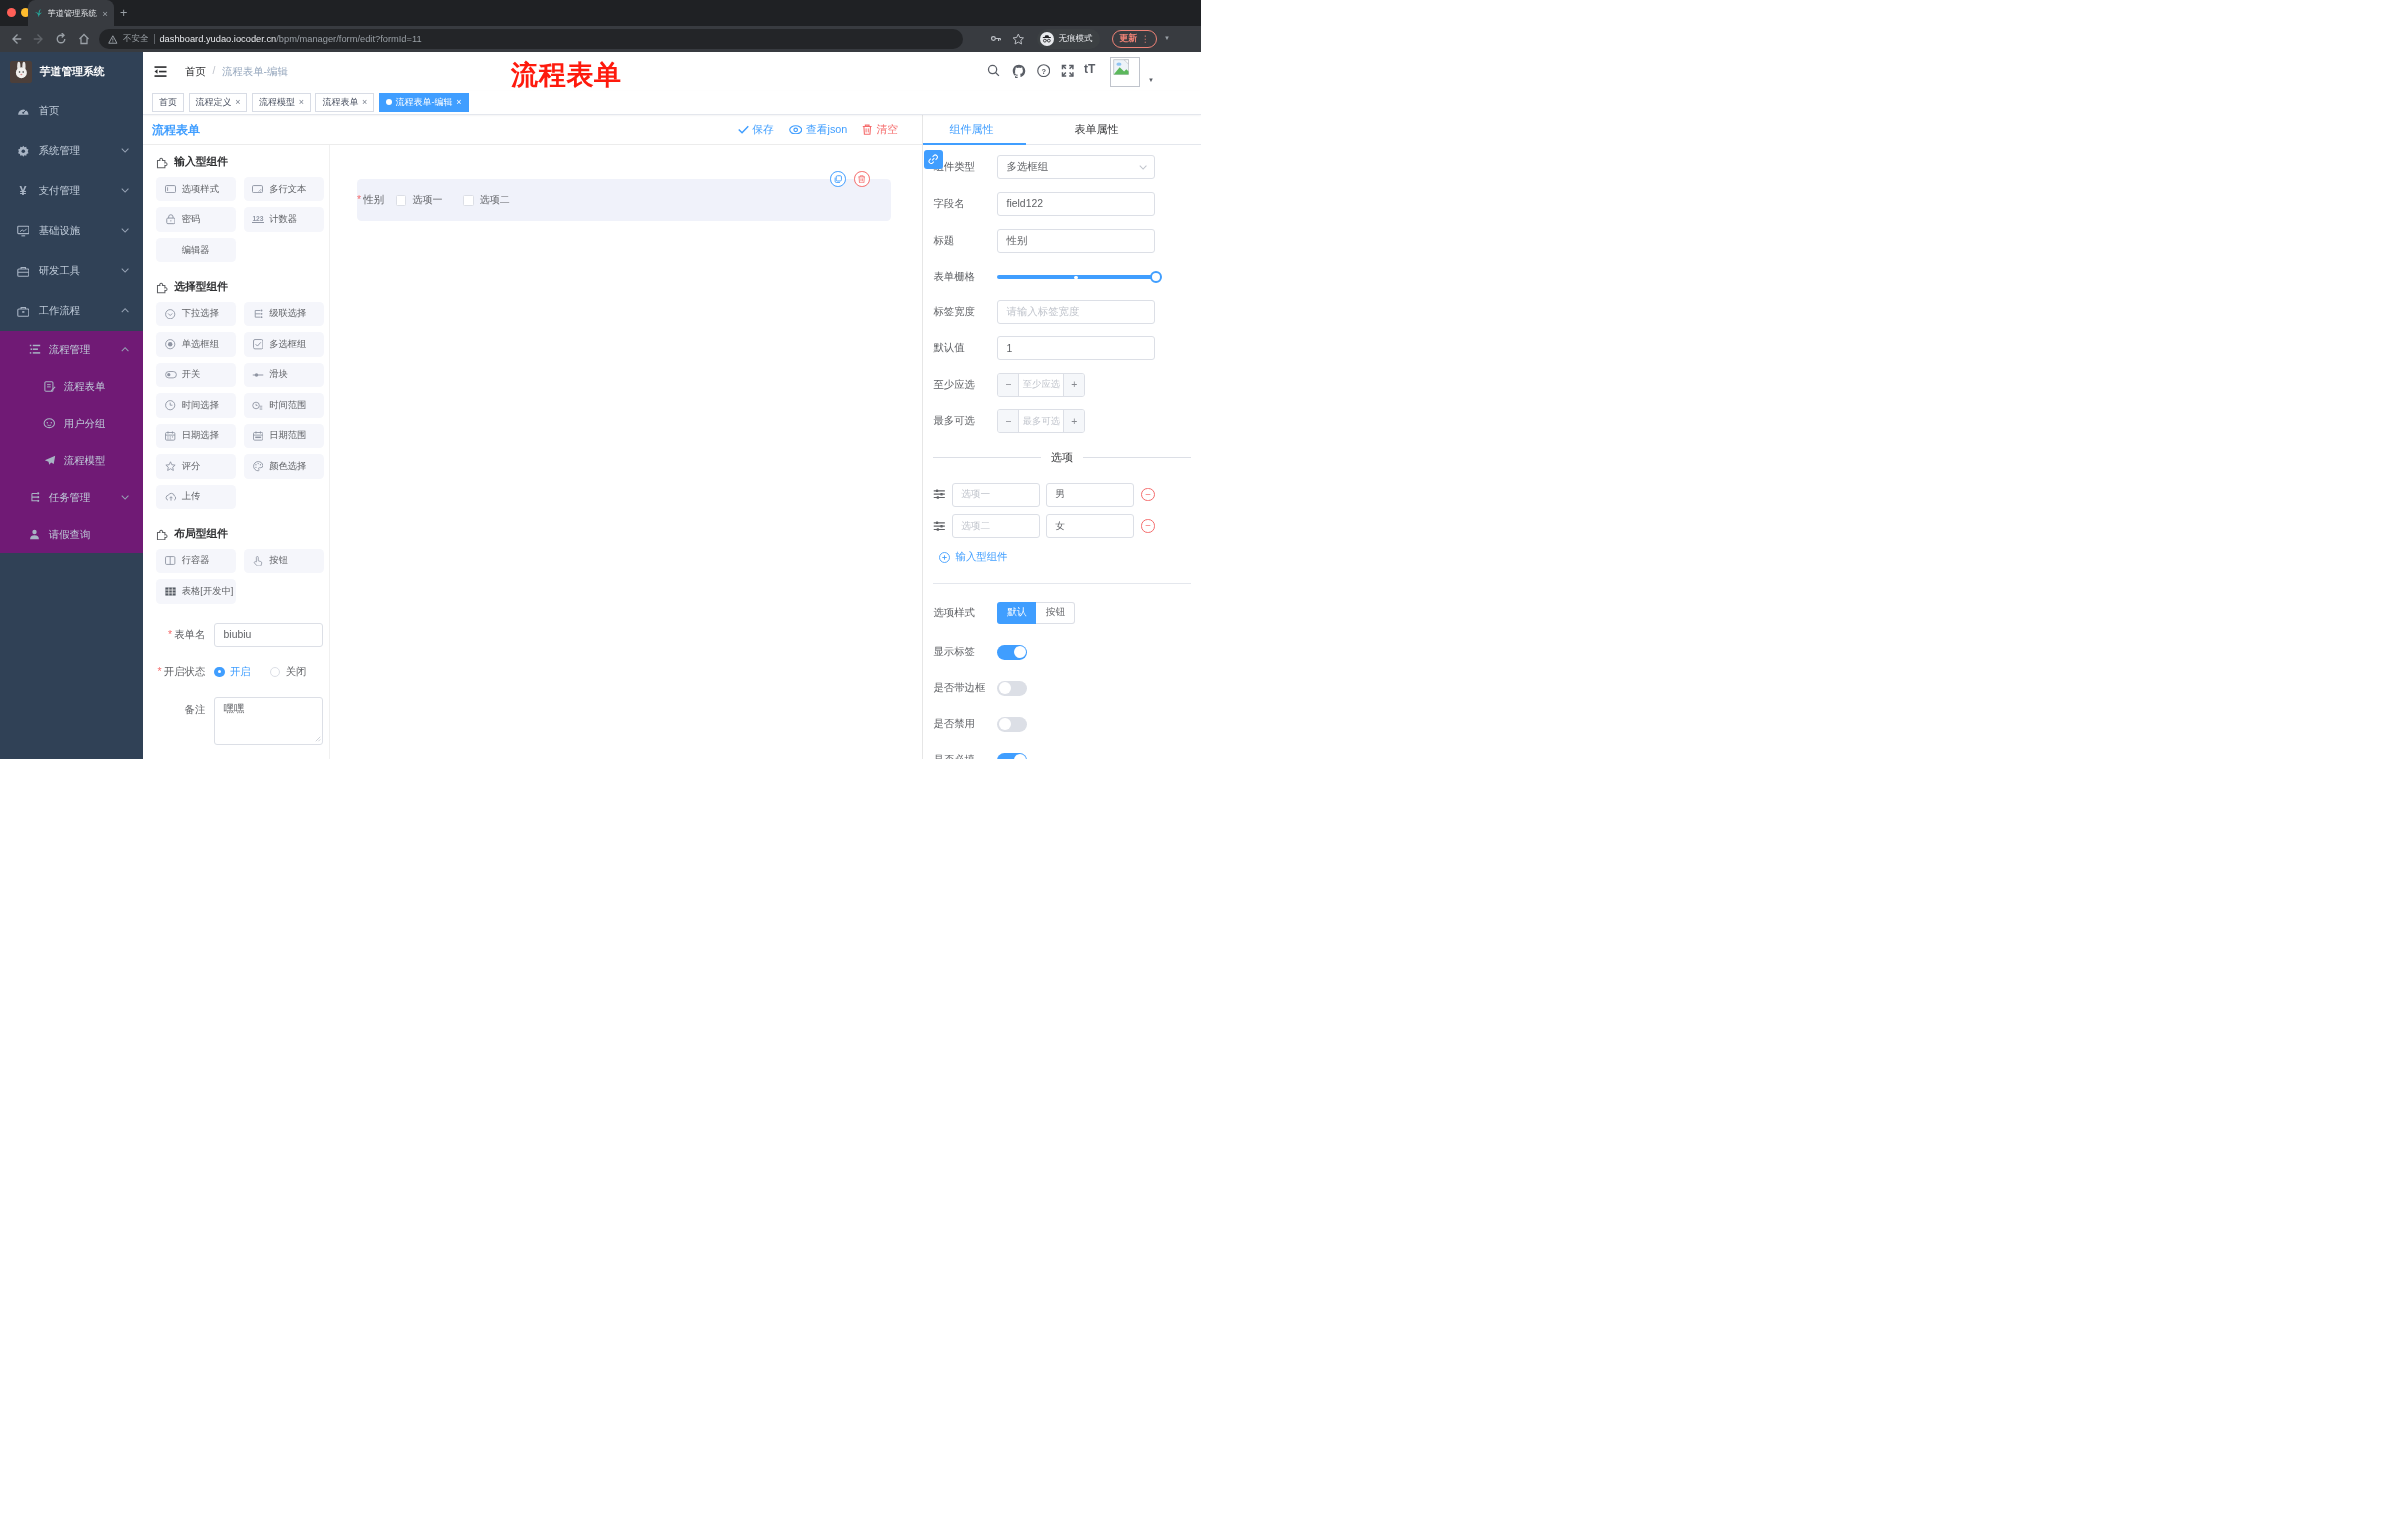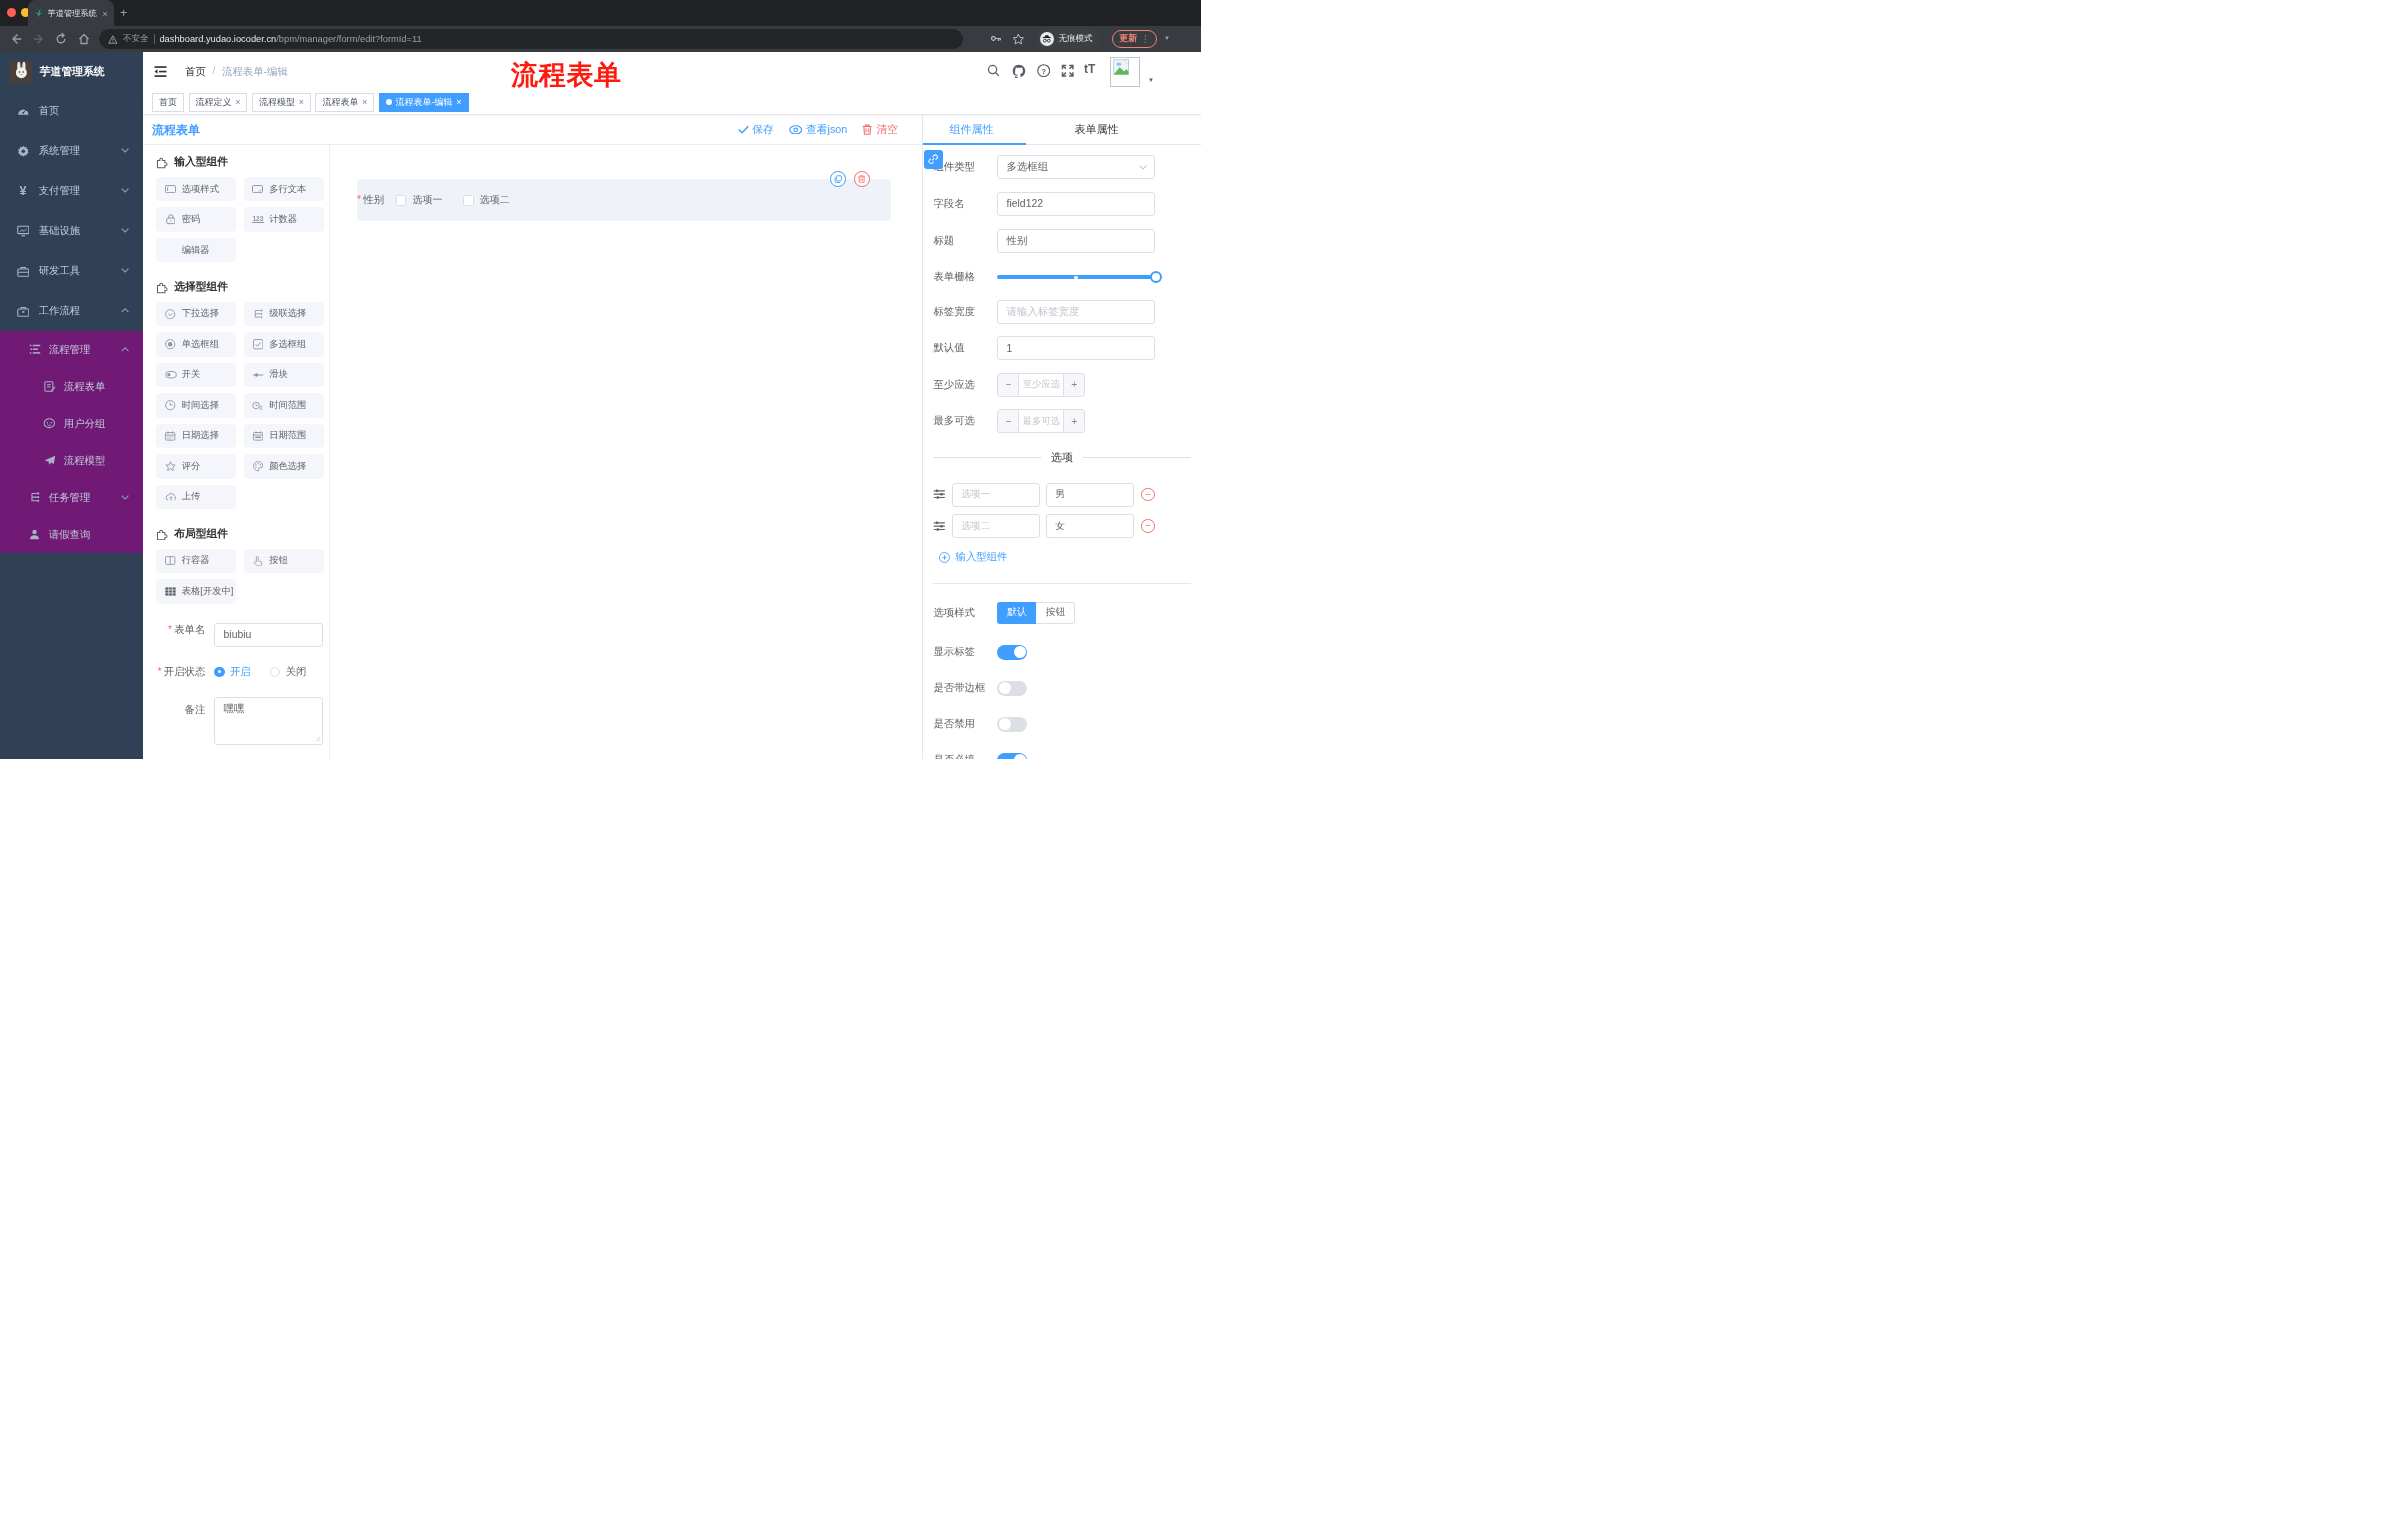--- a/index.html
+++ b/index.html
@@ -72,21 +72,21 @@
   .lc-row { flex:1; display:flex; min-height:0; }
 
   
   .palette { width:187px; border-right:0.7px solid #f0f0f0; padding:10.4px 6px 0 13.4px; overflow:hidden; }
   .sec-h { display:flex; align-items:center; gap:5.2px; font-size:10.8px; font-weight:bold; color:#303133; margin-bottom:7.4px; }
   .pgrid { display:grid; grid-template-columns:80px 80px; gap:6px 7.4px; margin-bottom:18px; }
   .pcard { height:24.5px; background:#f5f6fb; border-radius:4.5px; display:flex; align-items:center; padding-left:8.2px; gap:5.2px; font-size:9.3px; color:#606266; cursor:grab; }
   .pic { width:12px; display:flex; justify-content:center; color:#8f95a3; flex-shrink:0; }
   .c123 { font-size:6.7px; font-weight:bold; color:#8f95a3; border-bottom:1.5px solid #8f95a3; line-height:6.7px; }
 
-  .meta-row { display:flex; align-items:flex-start; margin-bottom:18px; }
+  .meta-row { display:flex; align-items:center; margin-bottom:18px; }
   .meta-label { width:49px; text-align:right; font-size:10.4px; color:#606266; margin-right:9px; flex-shrink:0; }
   .req { color:#f56c6c; margin-right:2.2px; }
   .inp { height:24px; border:0.7px solid #dcdfe6; border-radius:3px; background:#fff; display:flex; align-items:center; padding:0 8.2px; font-size:10.4px; color:#606266; }
   .ph { color:#c0c4cc !important; }
   .meta-inp { width:111px; }
   .radio { width:10.4px; height:10.4px; border-radius:50%; flex-shrink:0; }
   .radio.on { background:#409eff; position:relative; }
   .radio.on::after { content:""; position:absolute; left:3.7px; top:3.7px; width:3px; height:3px; border-radius:50%; background:#fff; }
   .radio.off { background:#fff; border:0.7px solid #dcdfe6; }
   .tarea { width:111px; height:48px; border:0.7px solid #dcdfe6; border-radius:3px; padding:4.5px 8.2px; font-size:10.4px; color:#606266; position:relative; }

